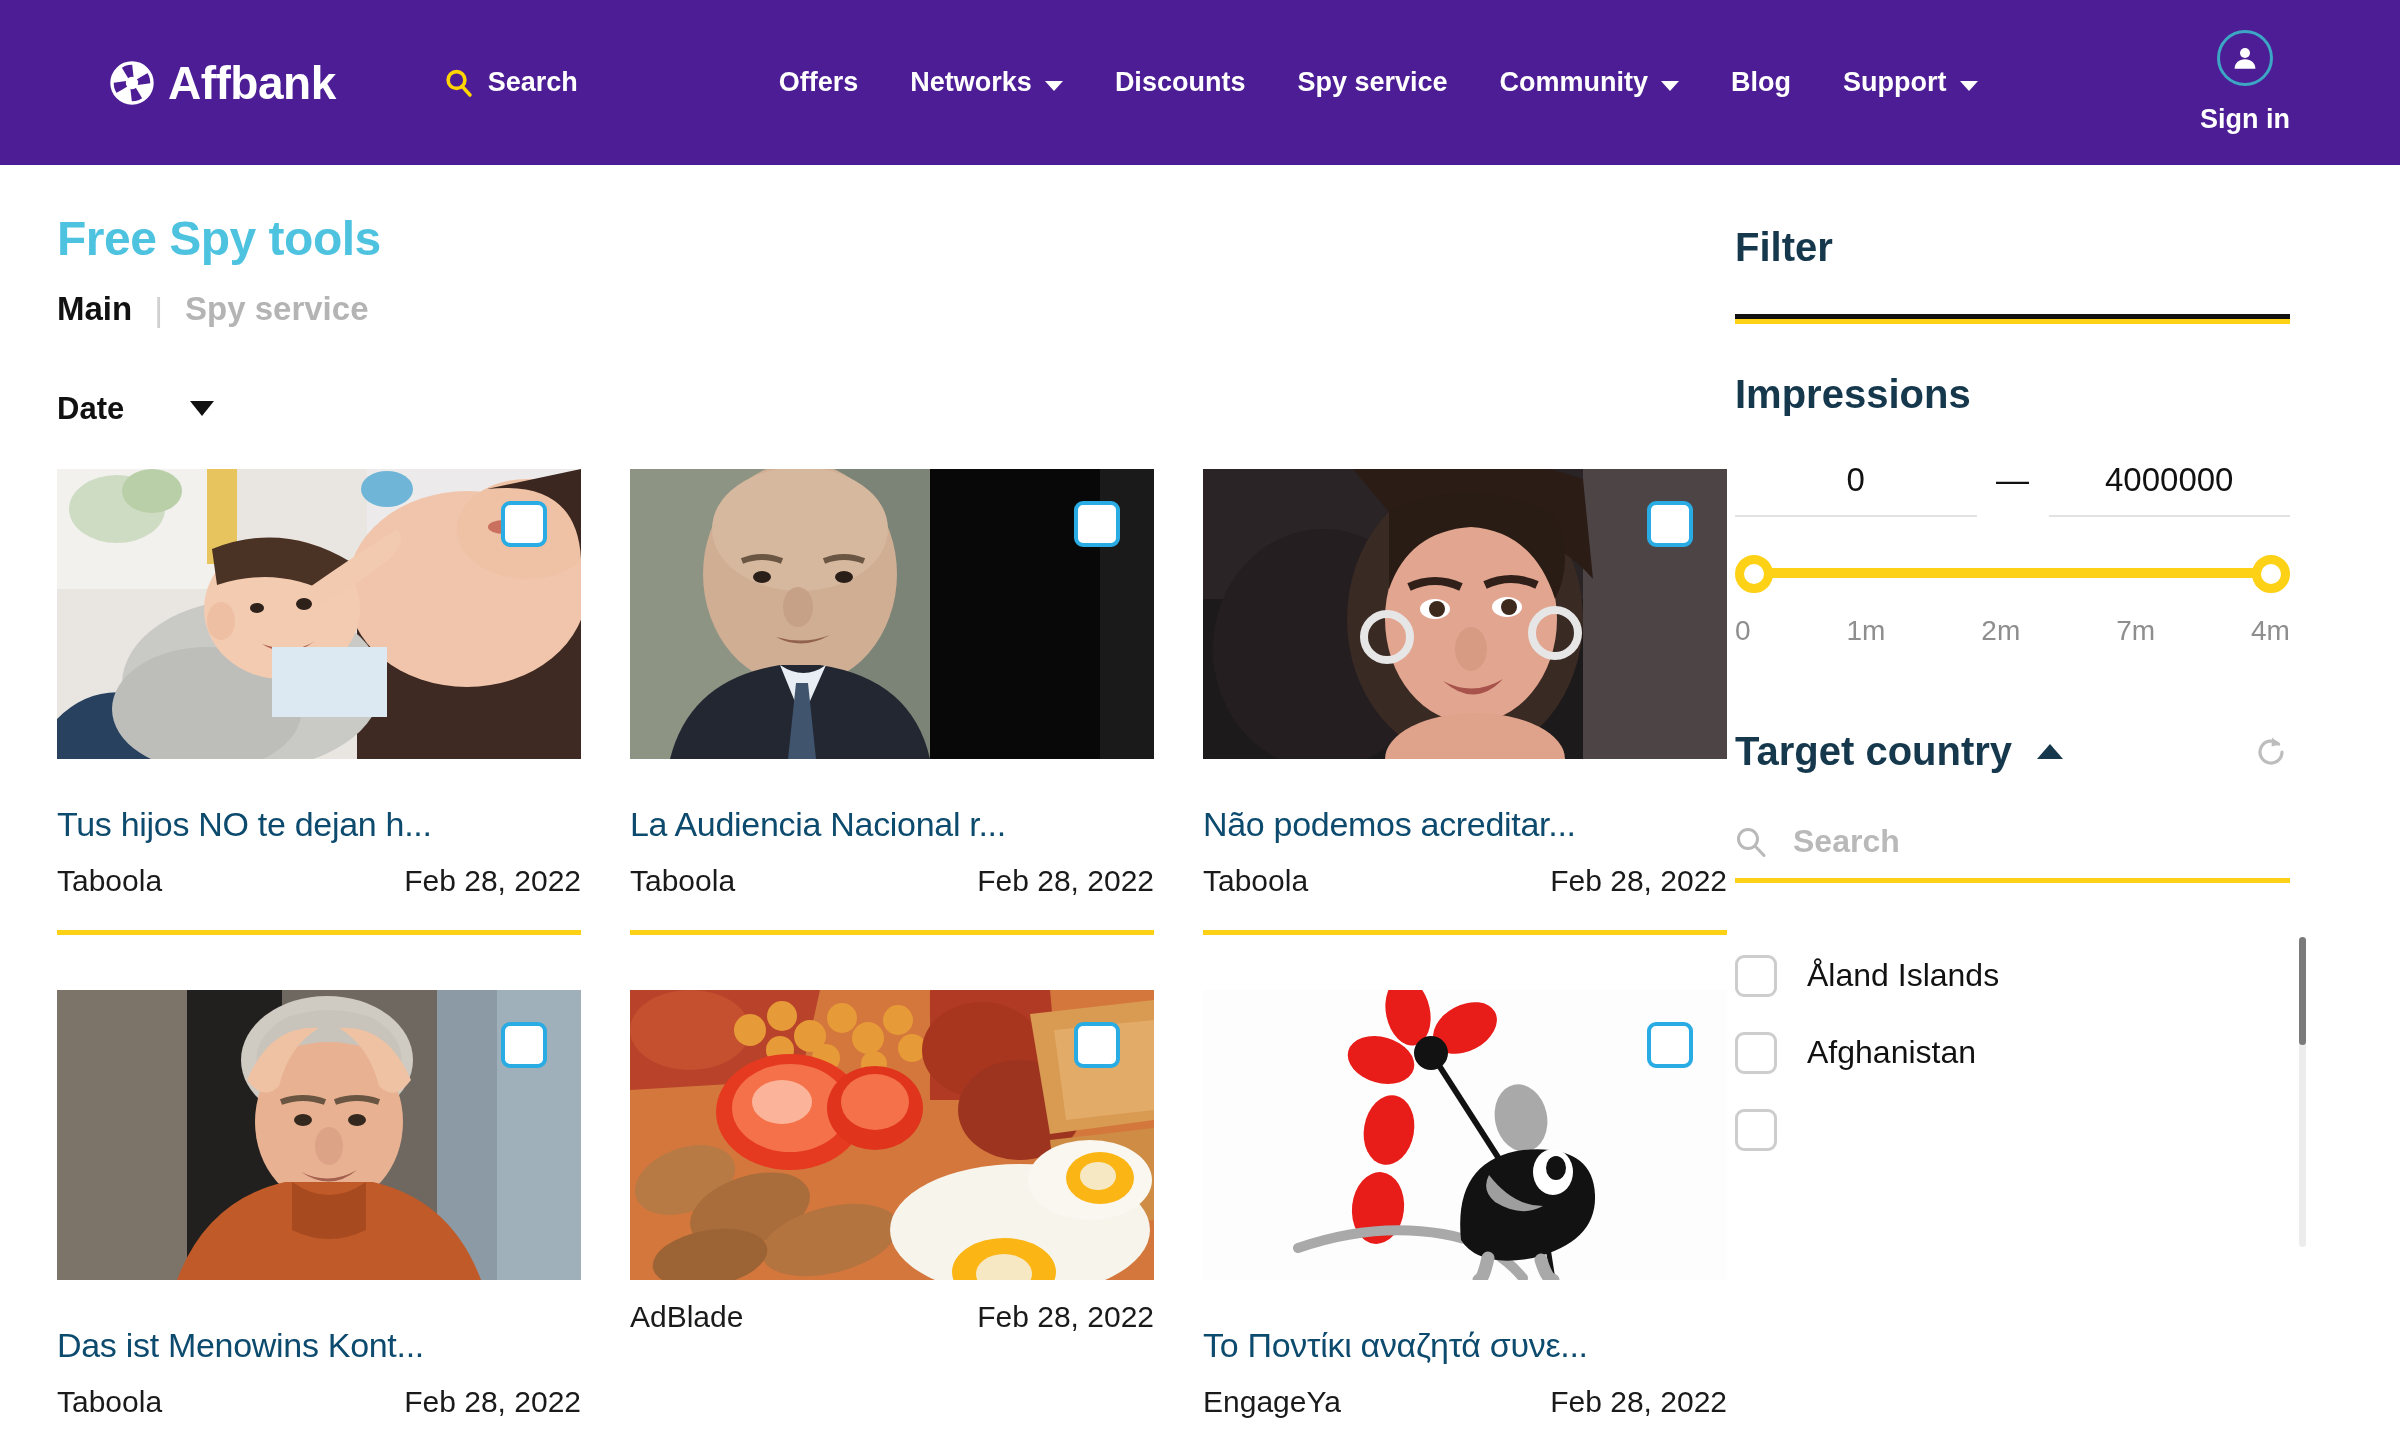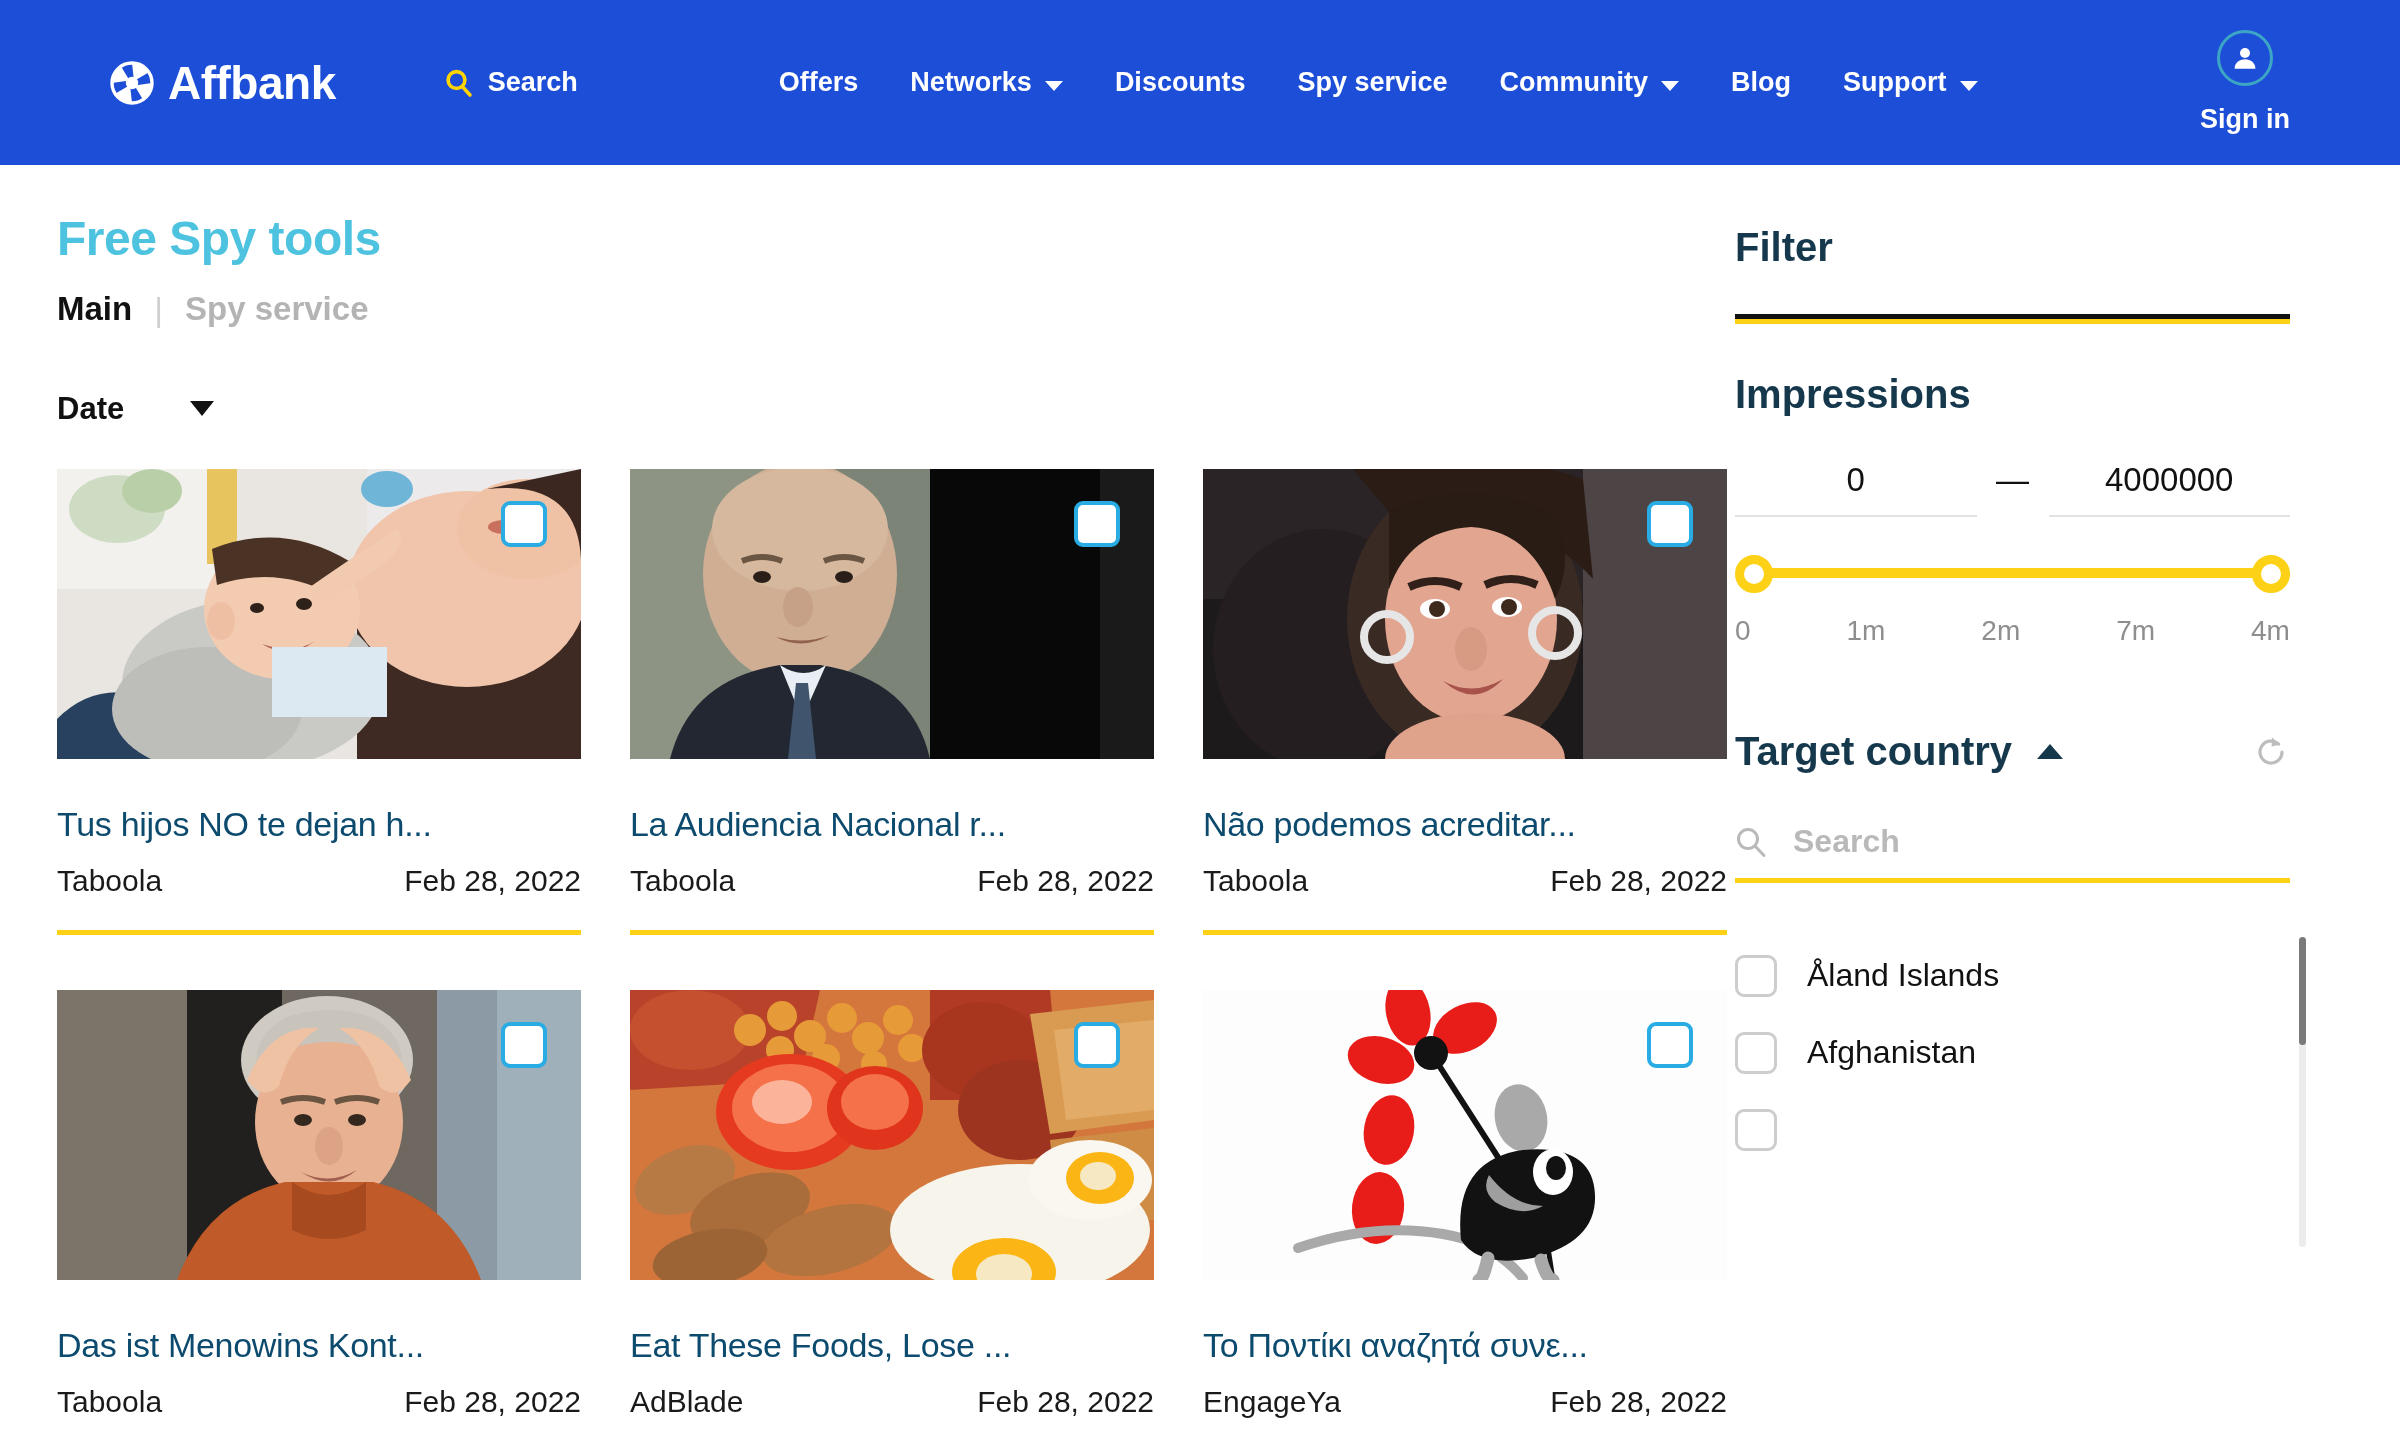--- a/index.html
+++ b/index.html
@@ -7,21 +7,21 @@
   body {
     font-family:"Liberation Sans", sans-serif;
     background:#ffffff;
     overflow:hidden;
     -webkit-font-smoothing:antialiased;
   }
 
   
   .header {
     height:165px;
-    background:#1d4ed8;
+    background:#4c1d95;
     display:flex;
     align-items:center;
     padding:0 110px 0 110px;
     position:relative;
   }
   .logo-wrap { display:flex; align-items:center; gap:14px; }
   .logo-mark { width:44px; height:44px; flex:0 0 44px; }
   .logo-text {
     color:#ffffff; font-size:46px; font-weight:700; letter-spacing:-0.5px;
     line-height:1;
@@ -462,21 +462,20 @@
             <ellipse cx="80" cy="268" rx="58" ry="28" fill="#9c6435" transform="rotate(-10 80 268)"></ellipse>
             <ellipse cx="390" cy="240" rx="130" ry="66" fill="#f7f4ec"></ellipse>
             <ellipse cx="460" cy="190" rx="62" ry="40" fill="#f9f7f0"></ellipse>
             <ellipse cx="470" cy="188" rx="34" ry="26" fill="#fbb515"></ellipse>
             <ellipse cx="468" cy="186" rx="18" ry="14" fill="#f6e8c2"></ellipse>
             <ellipse cx="374" cy="282" rx="52" ry="34" fill="#fbb515"></ellipse>
             <ellipse cx="374" cy="284" rx="28" ry="20" fill="#f6e8c2"></ellipse>
           </svg>
           <div class="card-check"></div>
         </div>
-        <div class="card-title">Eat These Foods, Lose ...</div>
         <div class="card-meta">
           <span>AdBlade</span>
           <span>Feb 28, 2022</span>
         </div>
 
       </div>
 
       <div class="card">
         <div class="card-imgwrap">
           <svg class="card-img" viewBox="0 0 524 290" preserveAspectRatio="none">

